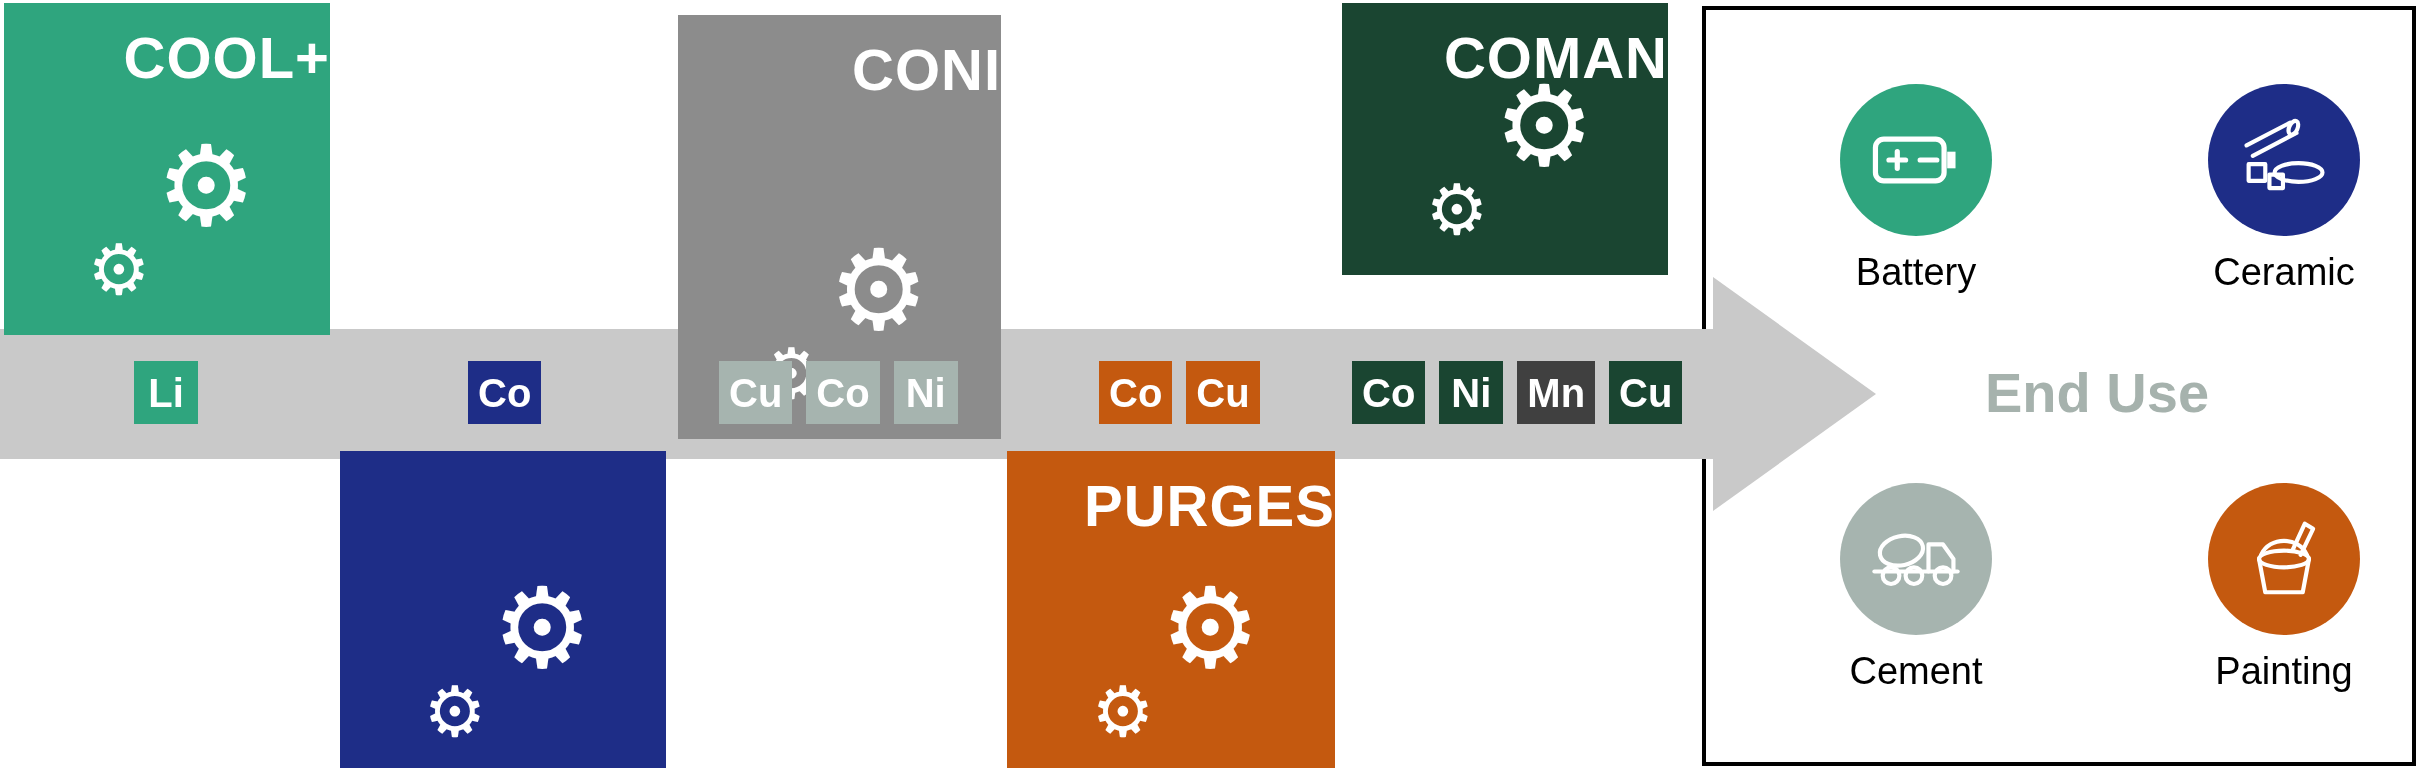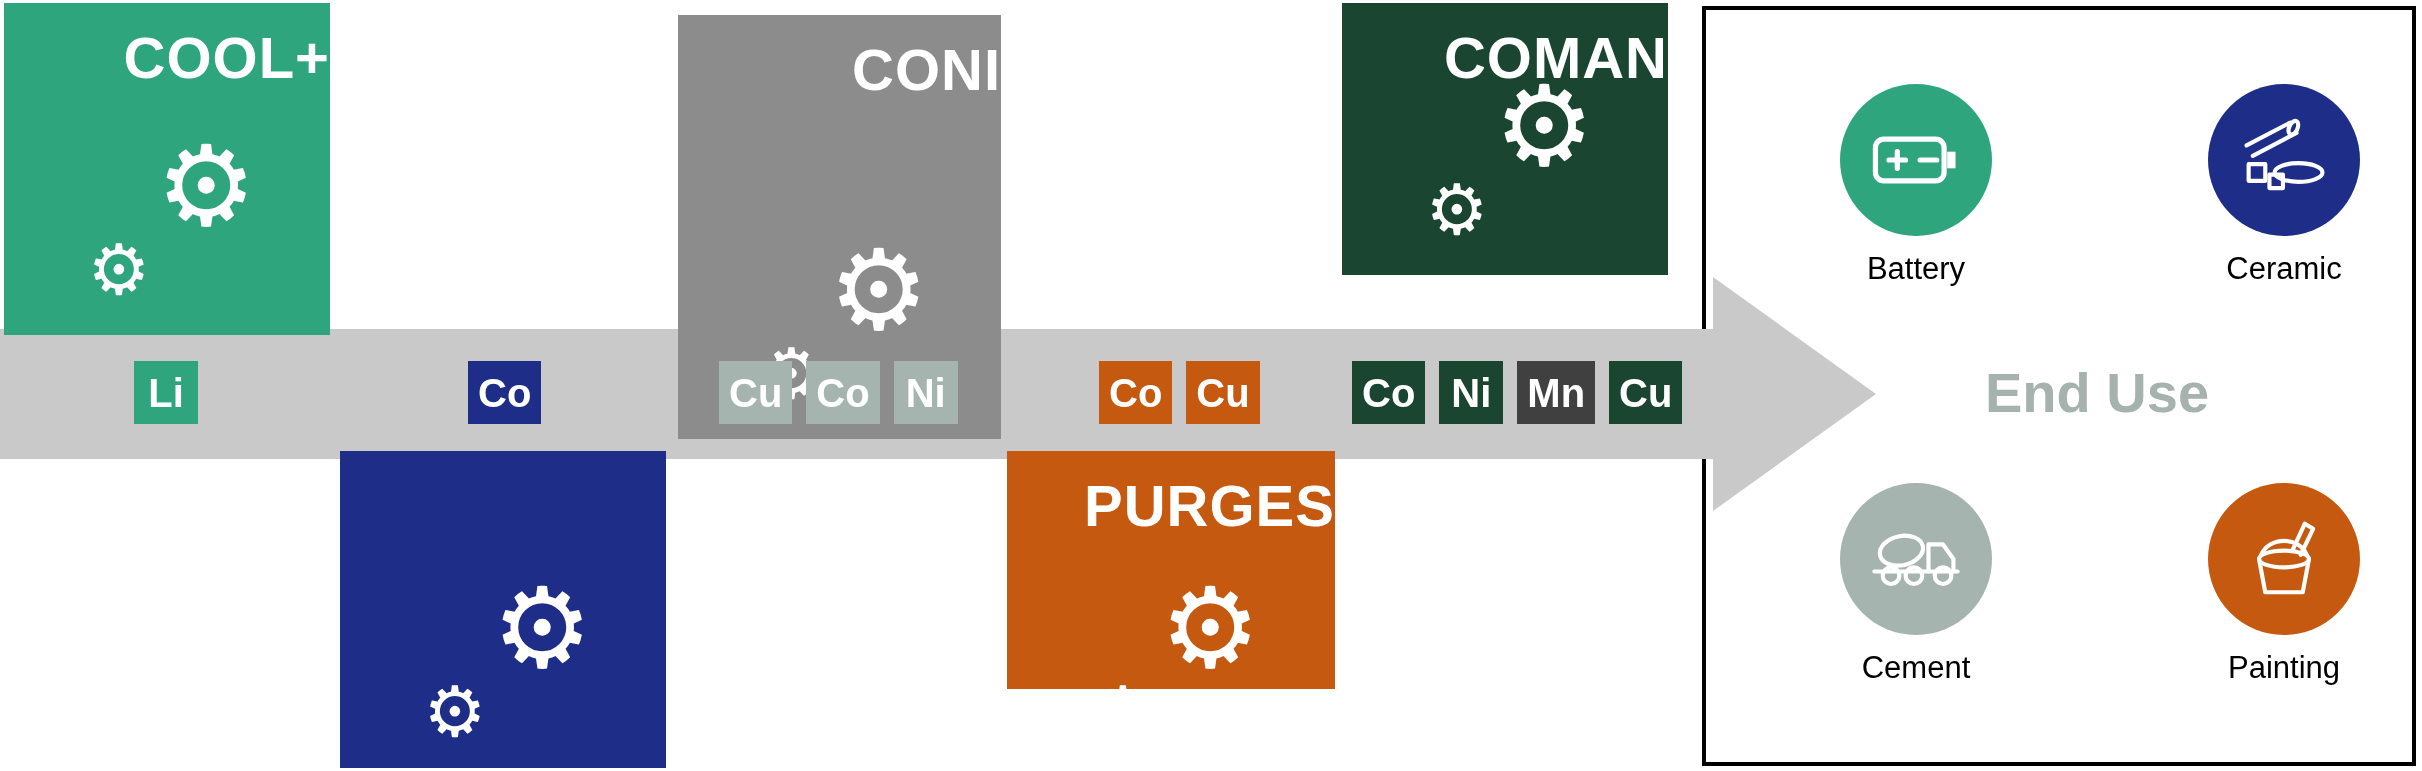--- a/index.html
+++ b/index.html
@@ -96,21 +96,21 @@
     gap: 16px;
   }
   .enduse-circle {
     width: 152px; height: 152px;
     border-radius: 50%;
     display: flex;
     align-items: center;
     justify-content: center;
   }
   .enduse-circle svg { width: 104px; height: 104px; }
-  .enduse-label { font-size: 31px; color: #000000; line-height: 1.1; }
+  .enduse-label { font-size: 38px; color: #000000; line-height: 1.1; }
   .enduse-title {
     position: absolute;
     left: 391px; top: 383px;
     transform: translate(-50%, -50%);
     font-size: 56px;
     font-weight: bold;
     white-space: nowrap;
     line-height: 1;
   }
 </style>
@@ -138,21 +138,21 @@
   </div>
 
   <div class="stage-box top" style="left: 678px; top: 3px; width: 323px; height: 424px; background-color: rgb(140, 140, 140); margin-top: 12px;">
     <div class="stage-title">CONI</div>
     <div class="gears">
       <span class="gear gear-large"></span>
       <span class="gear gear-small"></span>
     </div>
   </div>
 
-  <div class="stage-box bottom" style="left: 1007px; top: 451px; width: 328px; height: 238px; background-color: rgb(196, 89, 15);">
+  <div class="stage-box bottom" style="left: 1007px; top: 451px; width: 328px; height: 317px; background-color: rgb(196, 89, 15);">
     <div class="stage-title">PURGES</div>
     <div class="gears">
       <span class="gear gear-large"></span>
       <span class="gear gear-small"></span>
     </div>
   </div>
 
   <div class="stage-box top" style="left: 1342px; top: 3px; width: 326px; height: 272px; background-color: rgb(26, 69, 49);">
     <div class="stage-title">COMAN</div>
     <div class="gears">

